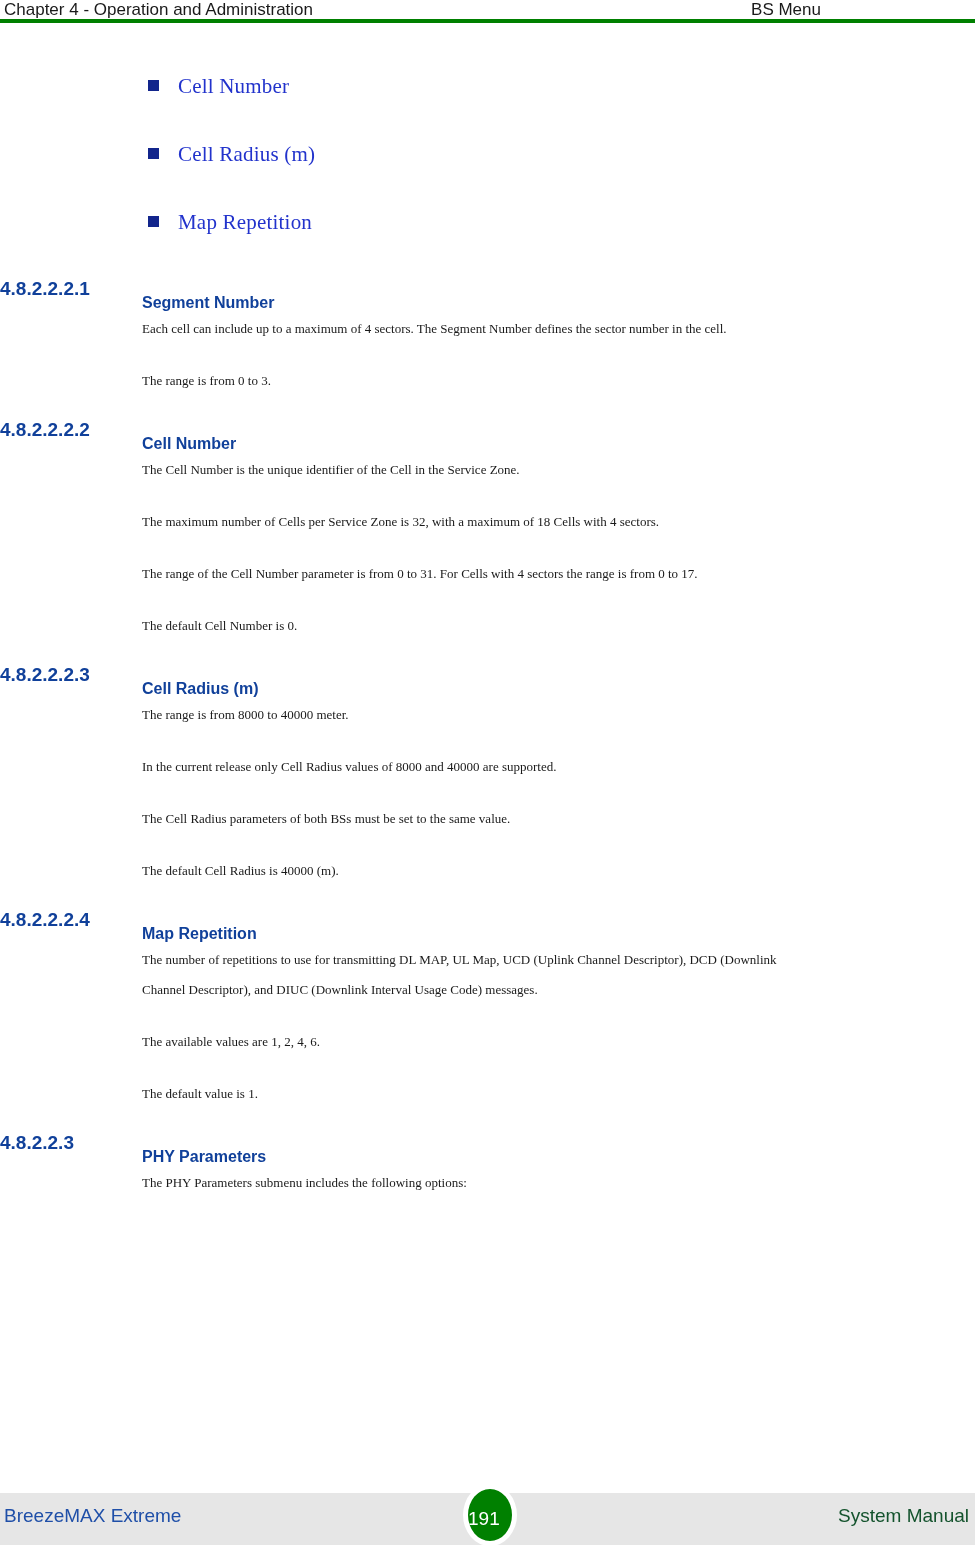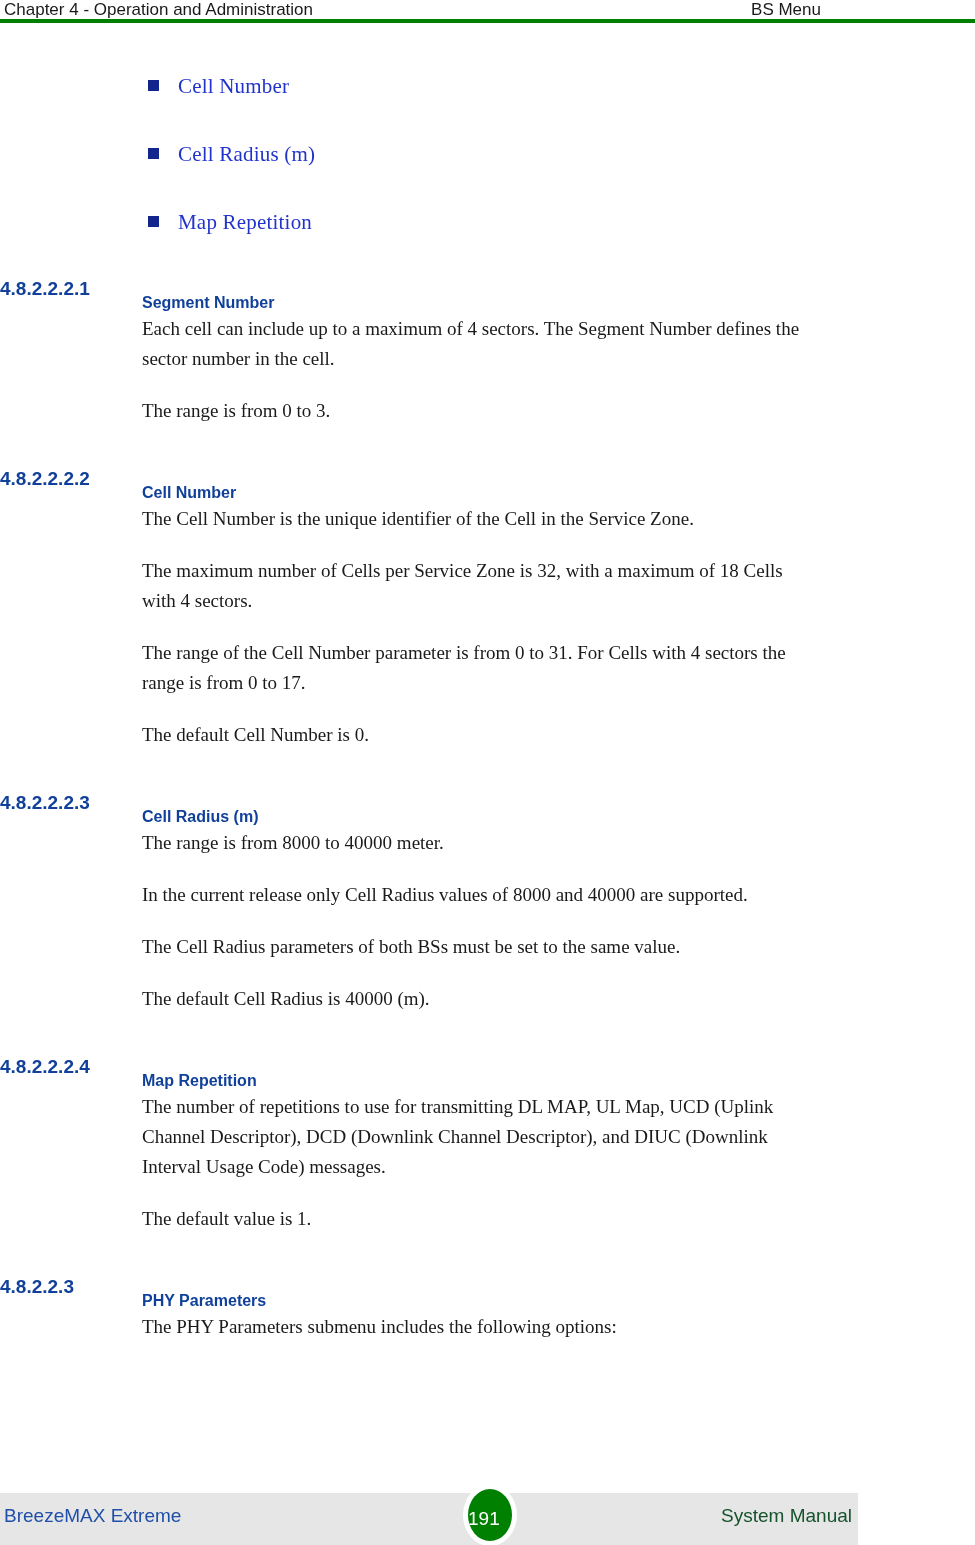--- a/index.html
+++ b/index.html
@@ -84,21 +84,21 @@
   .bullet-label {
     font-family: "Liberation Serif", serif;
     font-size: 21px;
     color: #2233cc;
     letter-spacing: 0.2px;
   }
 
   
   .section {
     position: relative;
-    margin-top: 28px;
+    margin-top: 9px;
   }
   .section-head {
     position: relative;
     height: 30px;
     margin-bottom: 6px;
   }
   .section-number {
     position: absolute;
     left: 0px;
     top: 0;
@@ -118,39 +118,39 @@
     color: #10409a;
     white-space: nowrap;
   }
   .section-body {
     padding-left: 142px;
     padding-right: 4px;
   }
   .para {
     margin: 0 0 22px 0;
     font-family: "Liberation Serif", serif;
-    font-size: 19px;
+    font-size: 13px;
     line-height: 30px;
     color: #1a1a1a;
     max-width: 828px;
   }
   .para:last-child {
     margin-bottom: 0;
   }
 
   .gap-after-section {
     height: 14px;
   }
 
   
   .page-footer {
     position: absolute;
     left: 0;
     top: 1493px;
-    width: 858px;
+    width: 975px;
     height: 52px;
     background: #e6e6e6;
   }
   .footer-left {
     position: absolute;
     left: 4px;
     top: 12px;
     font-family: "Liberation Sans", sans-serif;
     font-size: 19px;
     color: #1f4fa8;
@@ -253,20 +253,21 @@
   </div>
   <div class="gap-after-section"></div>
 
   <div class="section">
     <div class="section-head">
       <span class="section-number">4.8.2.2.2.4</span>
       <span class="section-title">Map Repetition</span>
     </div>
     <div class="section-body">
       <p class="para">The number of repetitions to use for transmitting DL MAP, UL Map, UCD (Uplink Channel Descriptor), DCD (Downlink Channel Descriptor), and DIUC (Downlink Interval Usage Code) messages.</p>
+      <p class="para">The available values are 1, 2, 4, 6.</p>
       <p class="para">The default value is 1.</p>
     </div>
   </div>
   <div class="gap-after-section"></div>
 
   <div class="section">
     <div class="section-head">
       <span class="section-number">4.8.2.2.3</span>
       <span class="section-title">PHY Parameters</span>
     </div>

